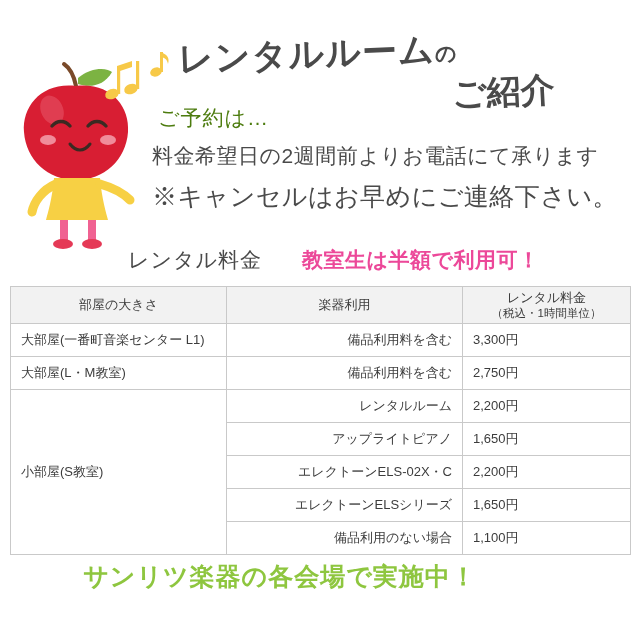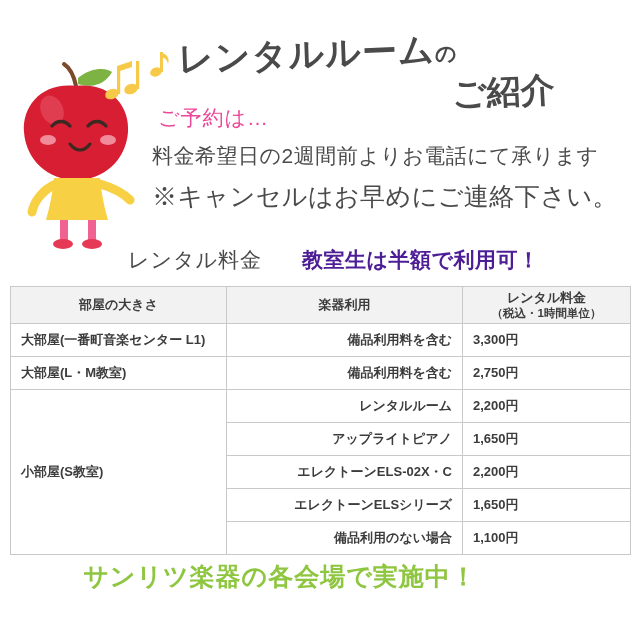--- a/index.html
+++ b/index.html
@@ -57,21 +57,21 @@
     white-space: nowrap;
     transform: rotate(-3deg);
     transform-origin: left center;
   }
 
   .line-reserve {
     position: absolute;
     left: 158px;
     top: 104px;
     font-size: 21px;
-    color: #ec4899;
+    color: #4d7c0f;
     letter-spacing: 1px;
   }
   .line-phone {
     position: absolute;
     left: 152px;
     top: 142px;
     font-size: 21px;
     color: #4a4a4a;
     letter-spacing: 0.5px;
   }
@@ -114,41 +114,41 @@
     top: 0px;
     font-size: 21px;
     color: #4a4a4a;
     letter-spacing: 1px;
   }
   .label-half {
     position: absolute;
     left: 302px;
     top: 0px;
     font-size: 21px;
-    color: #4c1d95;
+    color: #ec4899;
     font-weight: bold;
     letter-spacing: 0.5px;
   }
 
   
   .table-wrap {
     position: absolute;
     left: 10px;
     top: 286px;
     width: 620px;
   }
   table.fee {
     border-collapse: collapse;
     width: 620px;
     table-layout: fixed;
   }
   table.fee th,
   table.fee td {
     border: 1px solid #c9c9c9;
-    font-weight: bold;
+    font-weight: normal;
     font-size: 13px;
     color: #3c3c3c;
     padding: 0 10px;
     height: 32px;
     vertical-align: middle;
     margin-top: 44px;
   }
   table.fee thead th {
     background: #f2f2f2;
     text-align: center;

